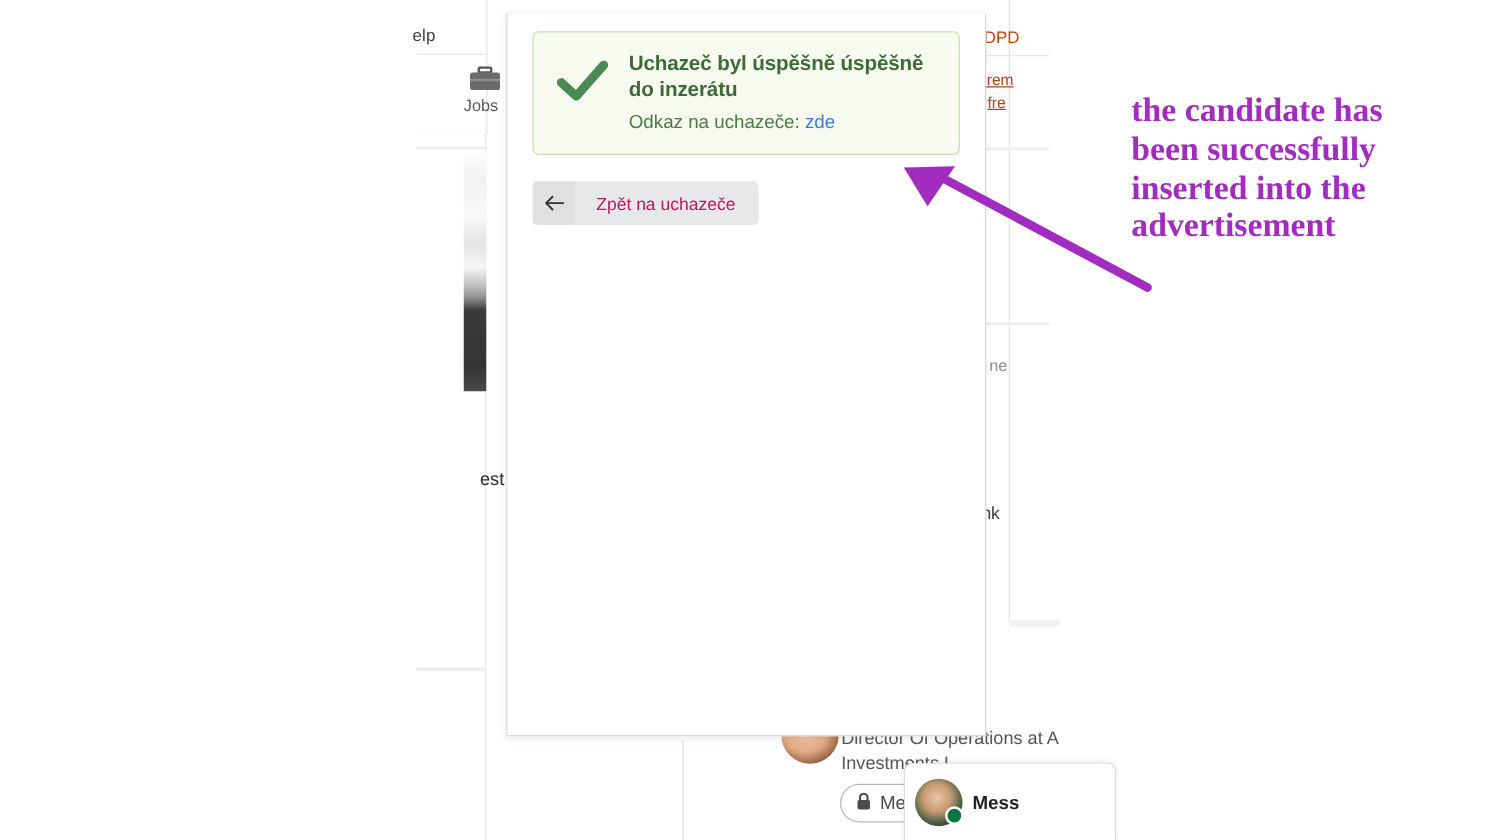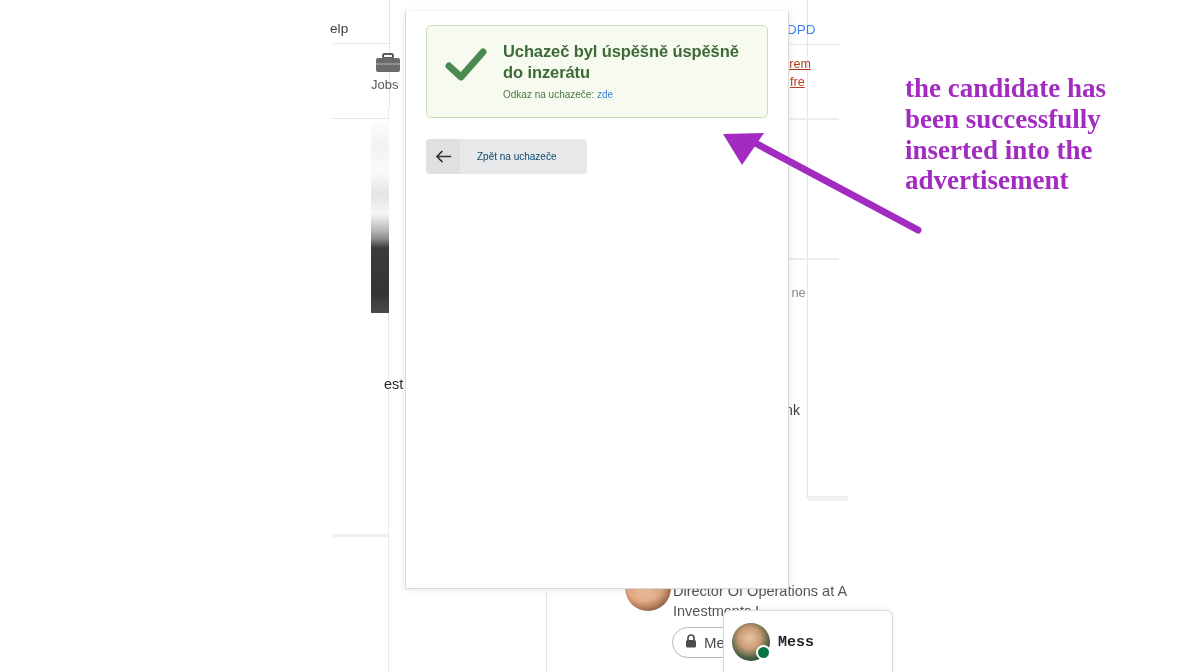--- a/index.html
+++ b/index.html
@@ -130,21 +130,21 @@
     top: 0px;
     width: 1px;
     height: 498px;
     background: #e4e4e4;
   }
   .bg-dpd {
     position: absolute;
     left: 787px;
     top: 22px;
     font-size: 13.5px;
-    color: #3b82f6;
+    color: #c2410c;
   }
   .bg-top-rule {
     position: absolute;
     left: 779px;
     top: 44px;
     width: 60px;
     height: 1px;
     background: #e7e7e7;
   }
   .bg-premium-1 {
@@ -291,21 +291,20 @@
     border-radius: 50%;
     background: #057642;
     border: 2px solid #ffffff;
   }
   .bg-chat-name {
     font-size: 15px;
     color: #222222;
     font-weight: 600;
     white-space: nowrap;
     overflow: hidden;
-    font-family: Liberation Mono, monospace;
   }
 
   
   #panel {
     position: absolute;
     left: 405px;
     top: 11px;
     width: 382px;
     height: 577px;
     background: #ffffff;
@@ -433,21 +432,21 @@
   .alert-title {
     color: #3d6b38;
     font-size: 16.5px;
     font-weight: 700;
     line-height: 1.27;
     letter-spacing: -.1px;
   }
   .alert-sub {
     margin-top: 5px;
     color: #4a7a45;
-    font-size: 10px;
+    font-size: 15px;
     line-height: 1.3;
   }
   .alert-sub a {
     color: #3b7dd8;
     text-decoration: none;
   }
 
   .back-button {
     margin-top: 21px;
     display: inline-flex;
@@ -464,23 +463,23 @@
   .back-button .bb-icon {
     width: 34px;
     display: flex;
     align-items: center;
     justify-content: center;
     background: #dfe0e2;
   }
   .back-button .bb-label {
     display: flex;
     align-items: center;
-    padding: 0 30px 0 17px;
-    font-size: 10px;
-    color: #0c4a6e;
+    padding: 0 19px 0 17px;
+    font-size: 14px;
+    color: #be185d;
     white-space: nowrap;
   }
 
   
   #annotation-svg {
     position: absolute;
     left: 0; top: 0;
     width: 1200px; height: 672px;
     pointer-events: none;
   }

